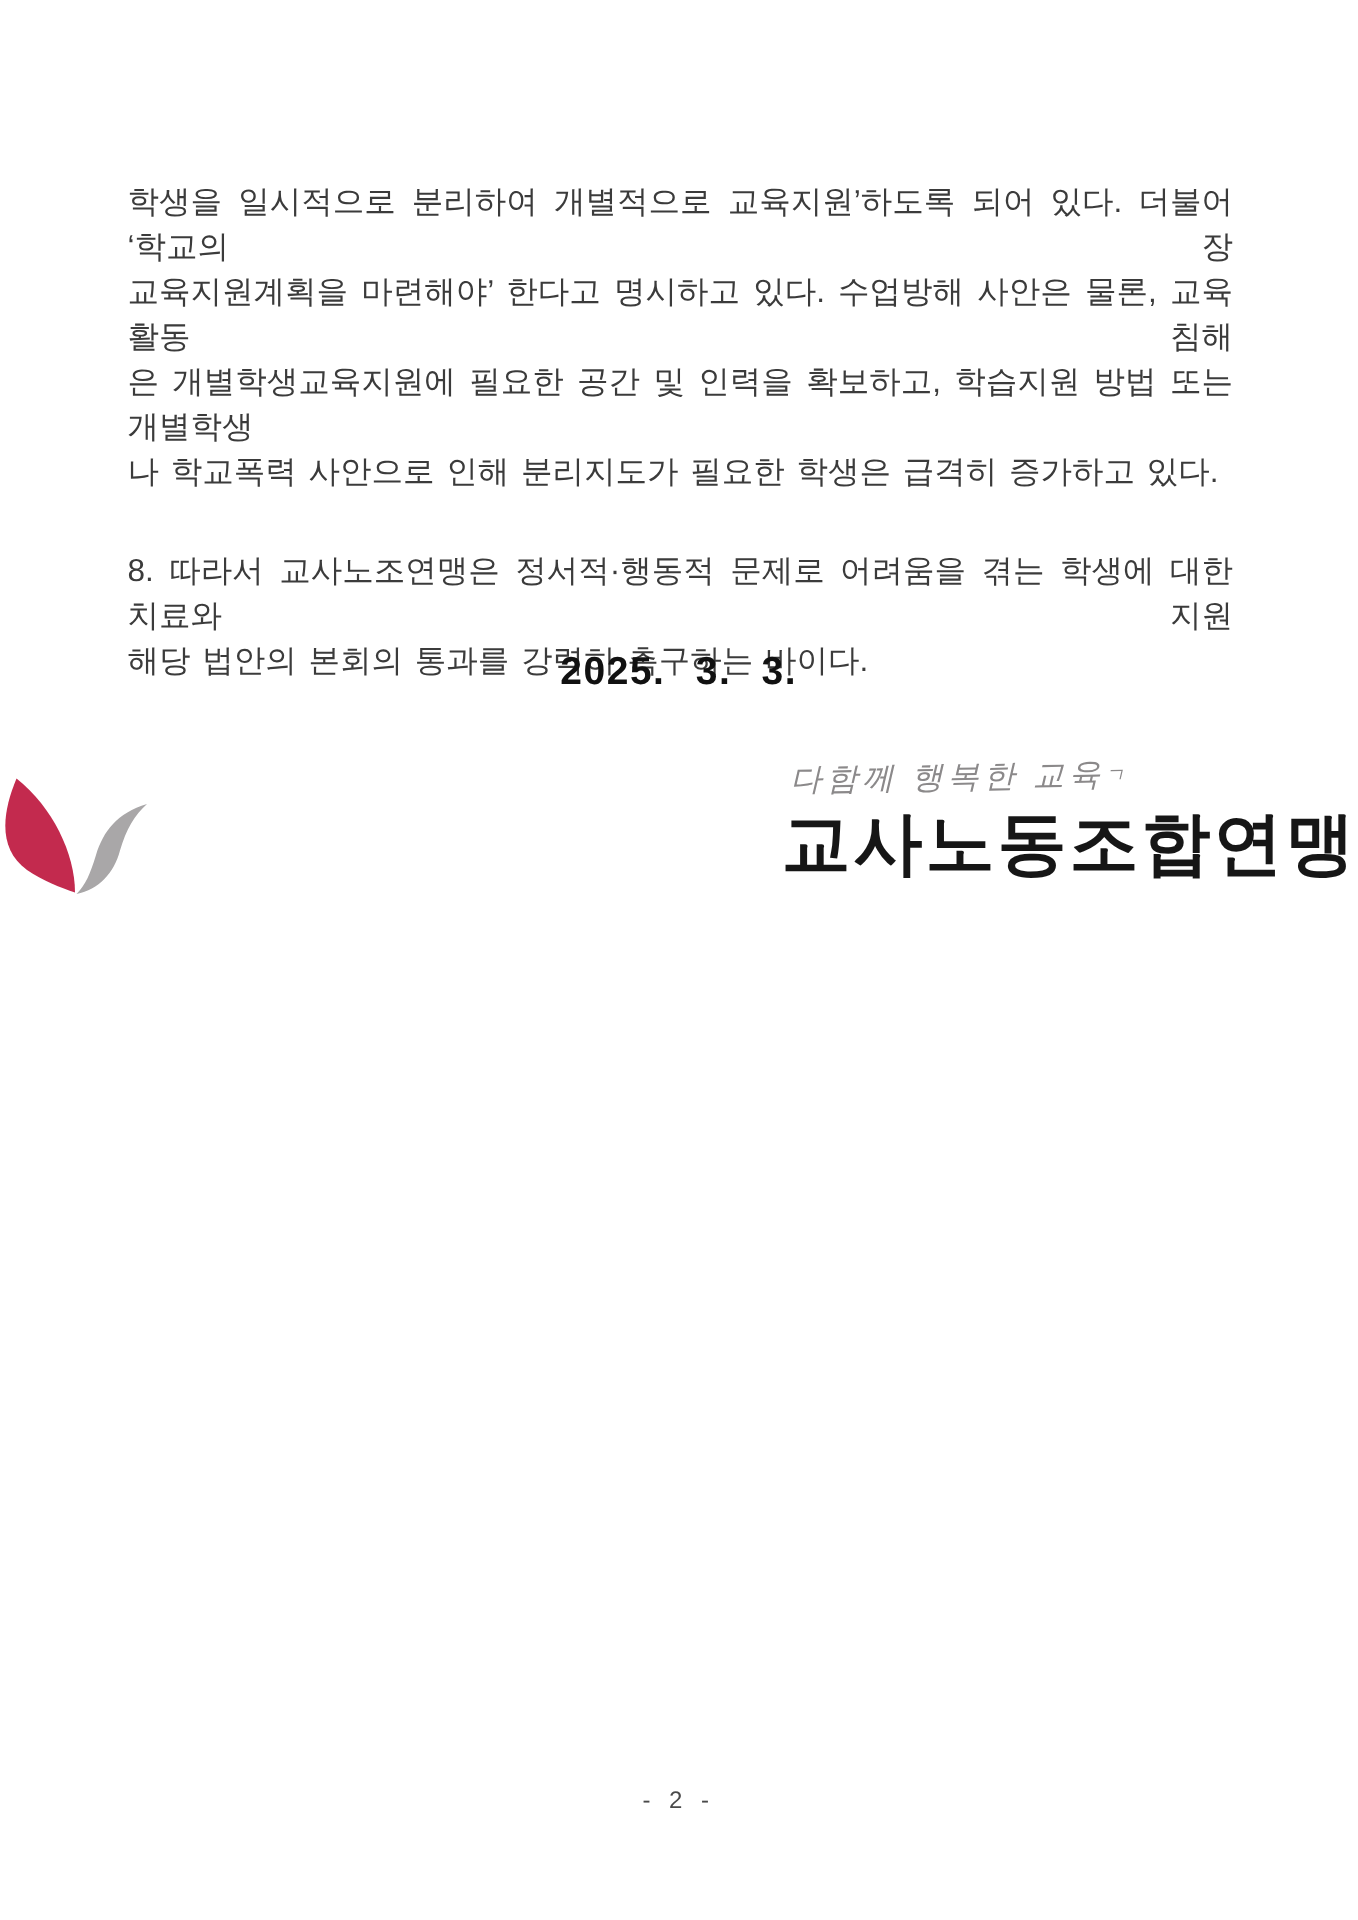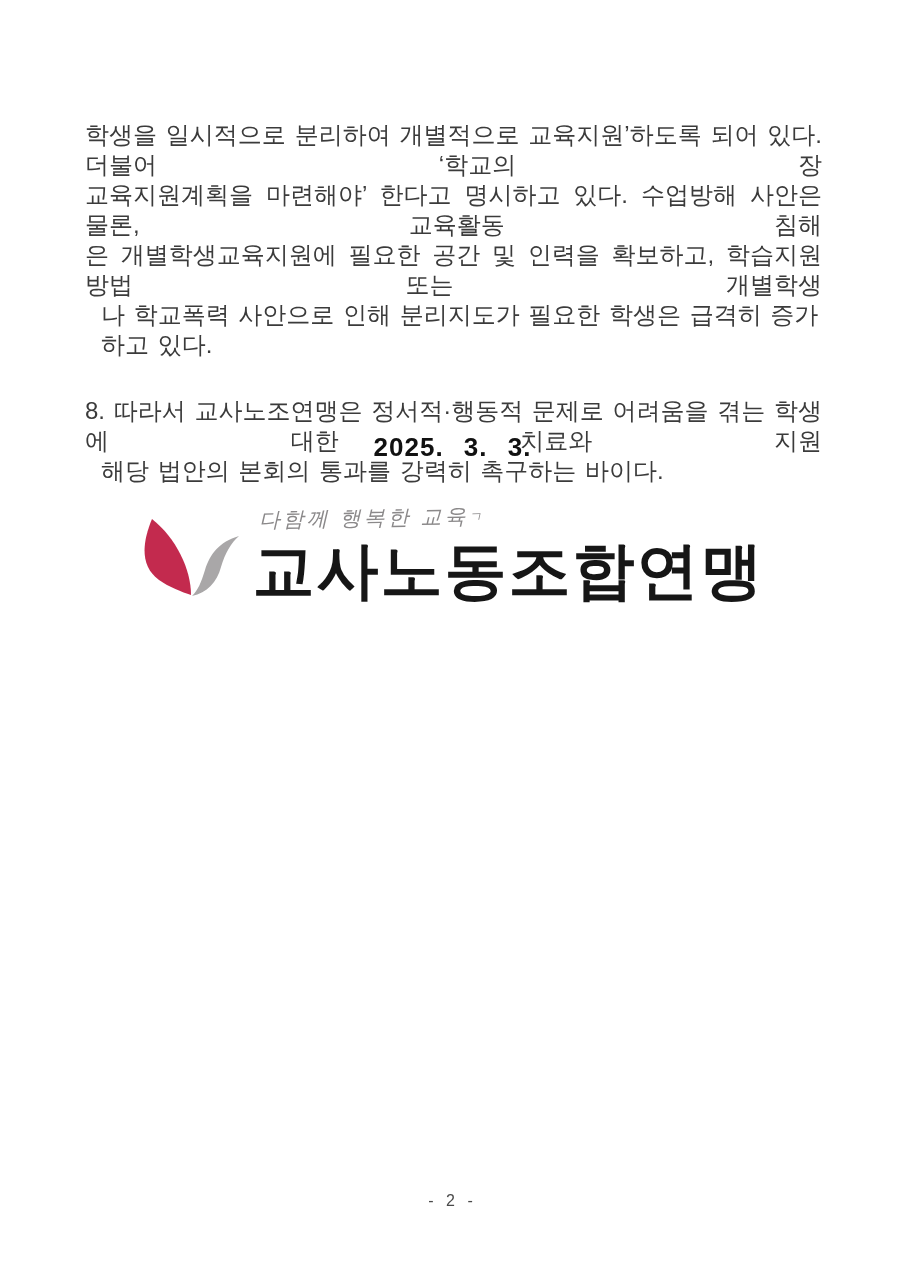--- a/index.html
+++ b/index.html
@@ -13,56 +13,55 @@
   .page {
     position: absolute;
     inset: 0;
     background: #ffffff;
   }
   .body-text {
     position: absolute;
     left: 85px;
     top: 120px;
     width: 737px;
-    font-size: 24px;
+    font-size: 21px;
     line-height: 30px;
     color: #3b3b3b;
     word-spacing: 2px;
   }
   .para { margin-bottom: 36px; }
   .line {
     display: block;
     text-align: justify;
     text-align-last: justify;
     white-space: normal;
   }
   .line.end {
     text-align: left;
     text-align-last: left;
-    margin-left: 16px;
   }
   .date {
     position: absolute;
     top: 432px;
     left: 0;
     width: 100%;
     text-align: center;
     font-size: 26px;
     font-weight: bold;
     color: #111111;
     word-spacing: 12px;
     letter-spacing: 1px;
   }
   .logo-row {
     position: absolute;
     top: 506px;
     left: 0;
     width: 100%;
     display: flex;
-    justify-content: center;
+    justify-content: space-between;
     align-items: flex-start;
     gap: 12px;
   }
   .logo-mark {
     width: 100px;
     height: 85px;
     margin-top: 10px;
     flex: 0 0 auto;
   }
   .logo-textblock { display: flex; flex-direction: column; }
@@ -74,21 +73,21 @@
     transform: rotate(-1deg);
     transform-origin: left bottom;
     padding-left: 6px;
   }
   .slogan .flourish {
     font-size: 13px;
     vertical-align: 2px;
     letter-spacing: 0;
   }
   .org-name {
-    font-size: 62px;
+    font-size: 46px;
     font-weight: bold;
     color: #161616;
     letter-spacing: 2px;
     line-height: 1.1;
     margin-top: 3px;
     white-space: nowrap;
   }
   .footer-page {
     position: absolute;
     top: 1192px;

